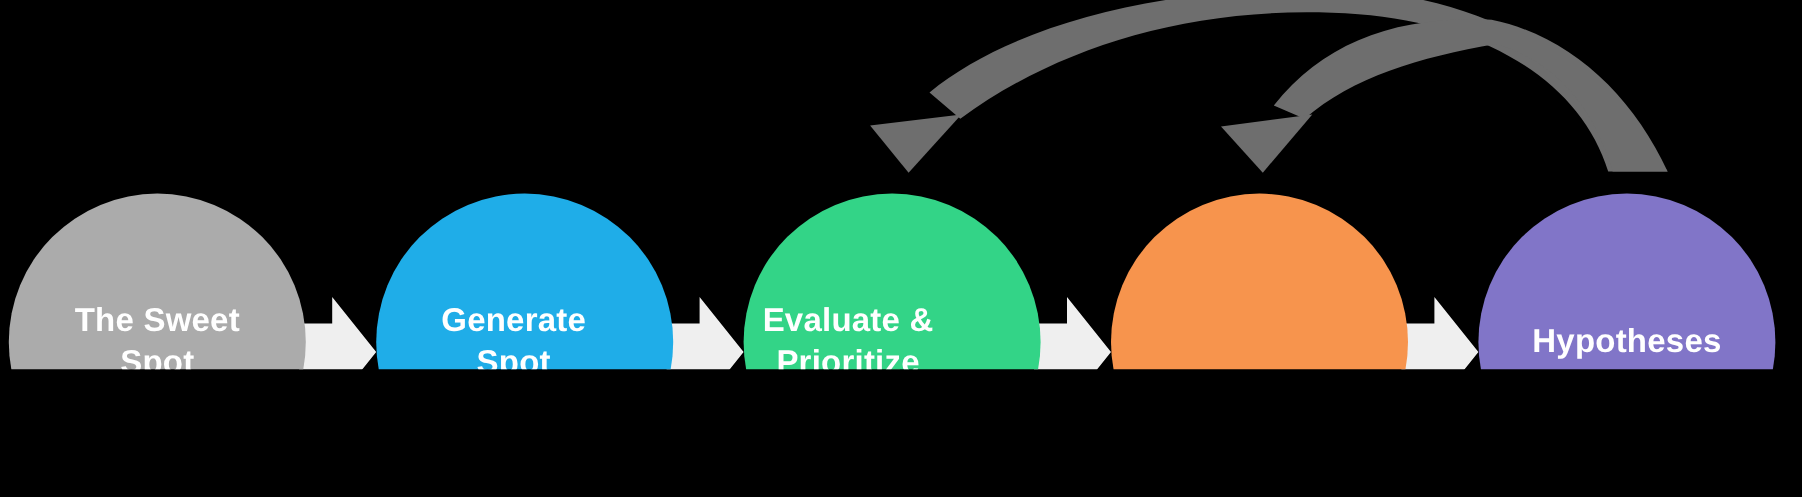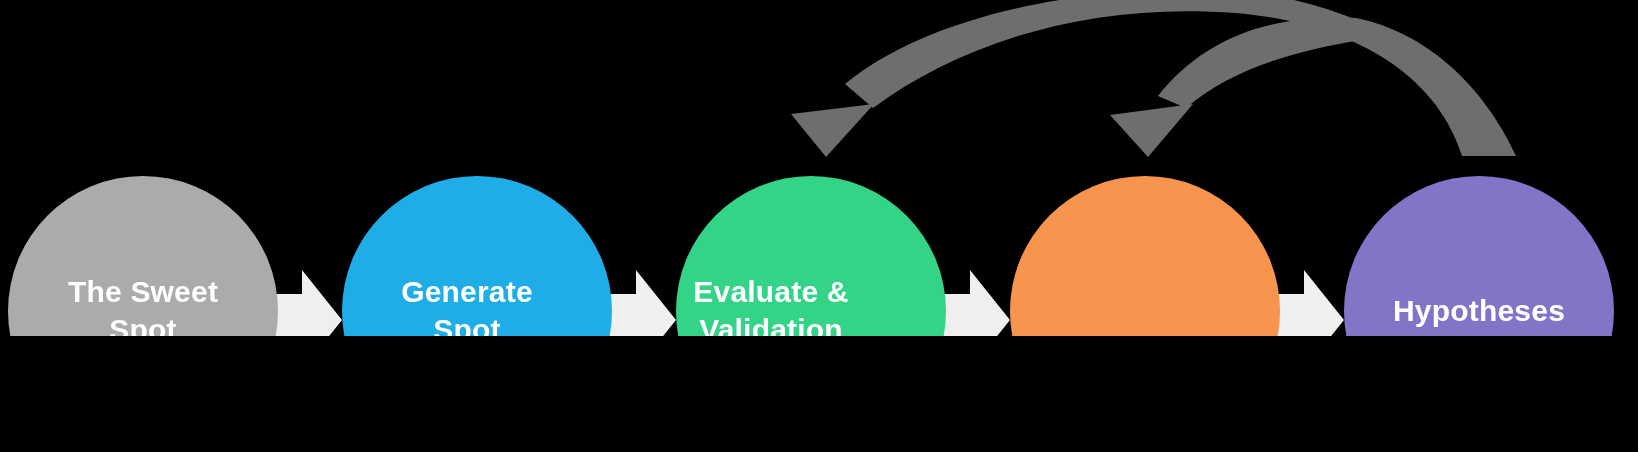--- a/index.html
+++ b/index.html
@@ -84,20 +84,20 @@
   <div class="stage-label" style="left:8px">
     <span>The Sweet</span>
     <span>Spot</span>
   </div>
   <div class="stage-label" style="left:332px">
     <span>Generate</span>
     <span>Spot</span>
   </div>
   <div class="stage-label" style="left:636px">
     <span>Evaluate &amp;</span>
-    <span>Validation</span>
+    <span>Prioritize</span>
   </div>
   <div class="stage-label" style="left:1344px">
     <span>Hypotheses</span>
     <span></span>
   </div>
 
 </div>
 
 </body></html>

